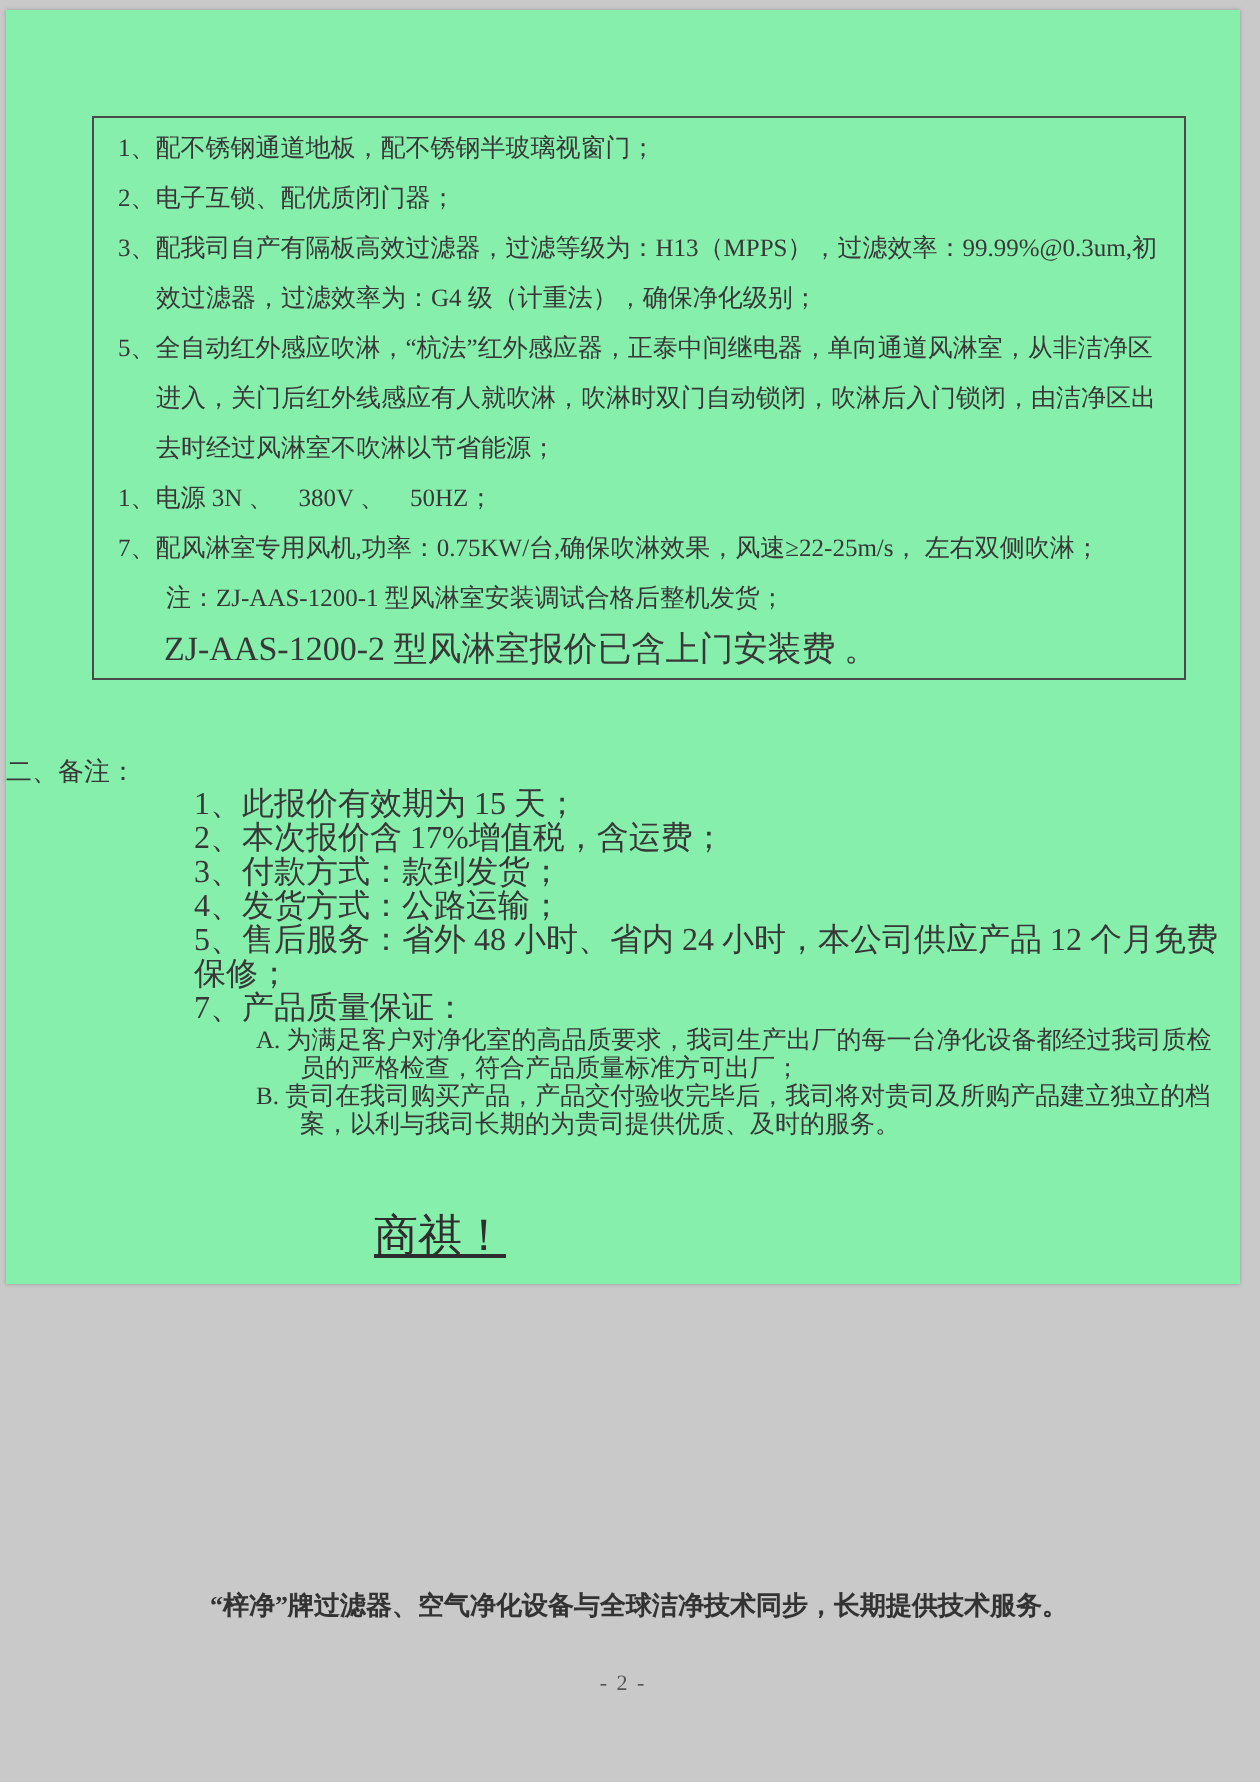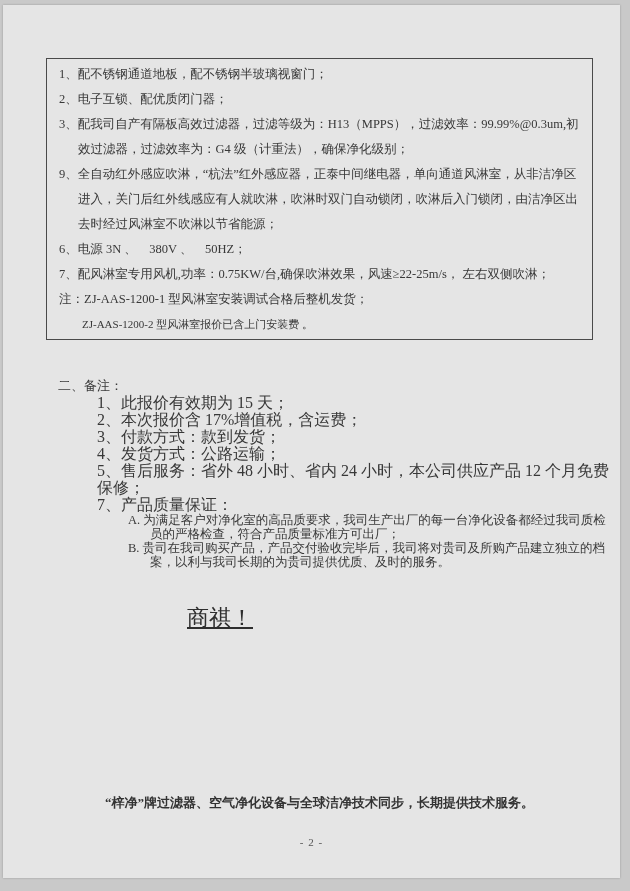--- a/index.html
+++ b/index.html
@@ -18,22 +18,22 @@
     position: relative;
     width: 630px;
     height: 891px;
     background: #c9c9c9;
   }
   .page {
     position: absolute;
     left: 3px;
     top: 5px;
     width: 617px;
-    height: 873px;
-    background: #e5e5e5;
+    height: 637px;
+    background: #86efac;
     box-shadow: 0 0 2px rgba(0,0,0,0.25);
   }
   p { margin: 0; padding: 0; }
 
   
   .spec-box {
     position: absolute;
     left: 43px;
     top: 53px;
     width: 547px;
@@ -45,37 +45,37 @@
     font-size: 12.5px;
     line-height: 25px;
     color: #383838;
     padding-left: 19px;
     text-indent: -19px;
   }
   .spec-note-first {
     font-size: 12.5px;
     line-height: 25px;
     color: #383838;
+    margin-left: 24px;
   }
   .spec-note-cont {
-    font-size: 11px;
+    font-size: 17px;
     line-height: 25px;
     color: #383838;
     margin-left: 23px;
   }
 
   
   .remarks {
     position: absolute;
     left: 0;
     top: 372px;
     width: 617px;
   }
   .remarks-heading {
-    margin-left: 55px;
     font-size: 13px;
     line-height: 17px;
     color: #383838;
   }
   .remark-item {
     margin-left: 94px;
     font-size: 16px;
     line-height: 17px;
     color: #383838;
   }
@@ -128,22 +128,22 @@
 </head>
 <body>
 
 <div class="backdrop">
   <div class="page">
 
     <div class="spec-box">
       <p class="spec-item">1、配不锈钢通道地板，配不锈钢半玻璃视窗门；</p>
       <p class="spec-item">2、电子互锁、配优质闭门器；</p>
       <p class="spec-item">3、配我司自产有隔板高效过滤器，过滤等级为：H13（MPPS），过滤效率：99.99%@0.3um,初效过滤器，过滤效率为：G4 级（计重法），确保净化级别；</p>
-      <p class="spec-item">9、全自动红外感应吹淋，“杭法”红外感应器，正泰中间继电器，单向通道风淋室，从非洁净区进入，关门后红外线感应有人就吹淋，吹淋时双门自动锁闭，吹淋后入门锁闭，由洁净区出去时经过风淋室不吹淋以节省能源；</p>
-      <p class="spec-item">6、电源 3N 、　380V 、　50HZ；</p>
+      <p class="spec-item">5、全自动红外感应吹淋，“杭法”红外感应器，正泰中间继电器，单向通道风淋室，从非洁净区进入，关门后红外线感应有人就吹淋，吹淋时双门自动锁闭，吹淋后入门锁闭，由洁净区出去时经过风淋室不吹淋以节省能源；</p>
+      <p class="spec-item">1、电源 3N 、　380V 、　50HZ；</p>
       <p class="spec-item">7、配风淋室专用风机,功率：0.75KW/台,确保吹淋效果，风速≥22-25m/s， 左右双侧吹淋；</p>
       <p class="spec-note-first">注：ZJ-AAS-1200-1 型风淋室安装调试合格后整机发货；</p>
       <p class="spec-note-cont">ZJ-AAS-1200-2 型风淋室报价已含上门安装费 。</p>
     </div>
 
     <div class="remarks">
       <p class="remarks-heading">二、备注：</p>
       <p class="remark-item">1、此报价有效期为 15 天；</p>
       <p class="remark-item">2、本次报价含 17%增值税，含运费；</p>
       <p class="remark-item">3、付款方式：款到发货；</p>

